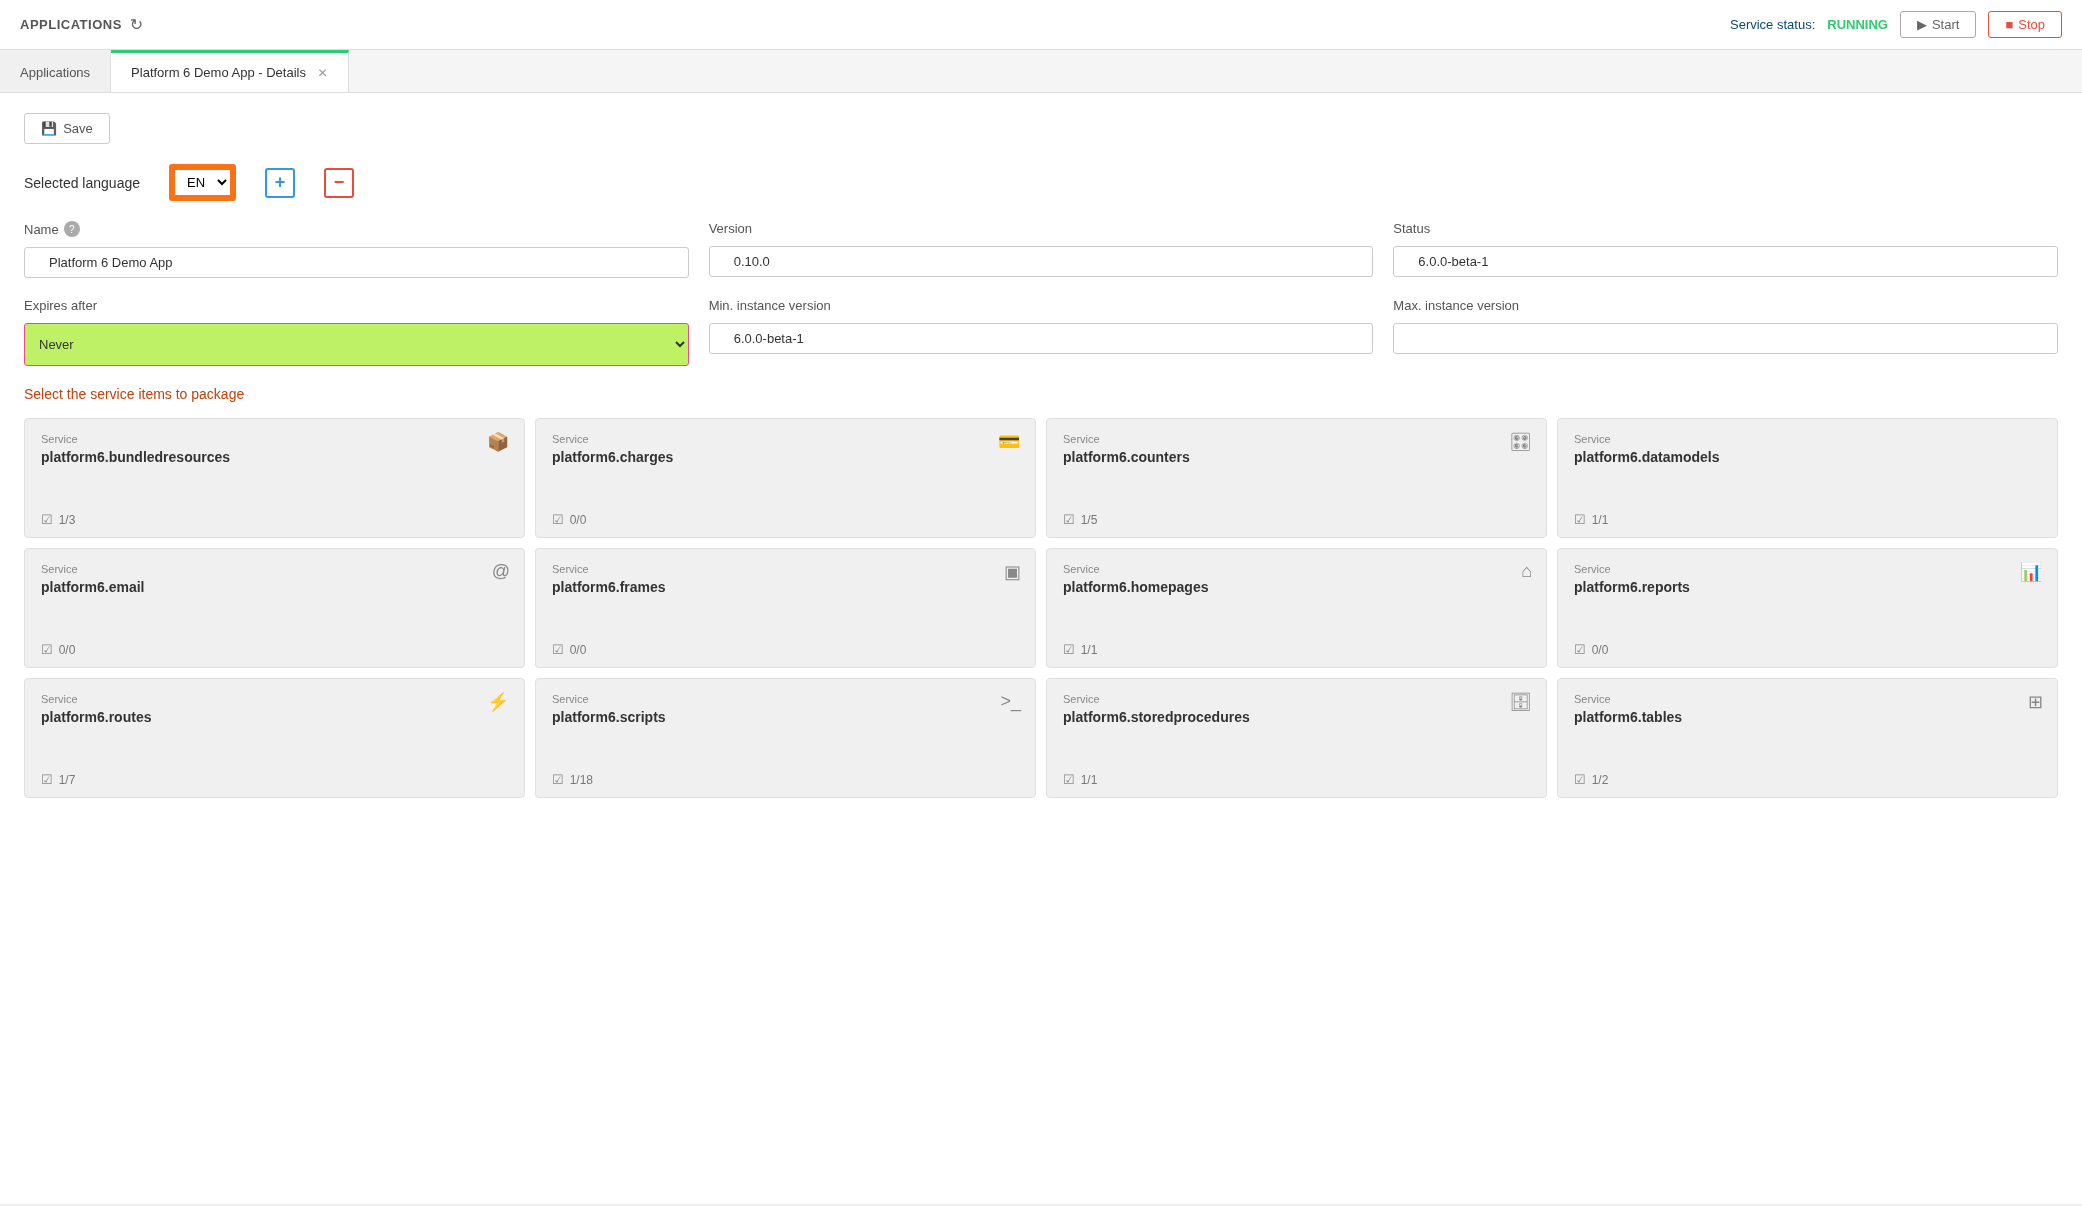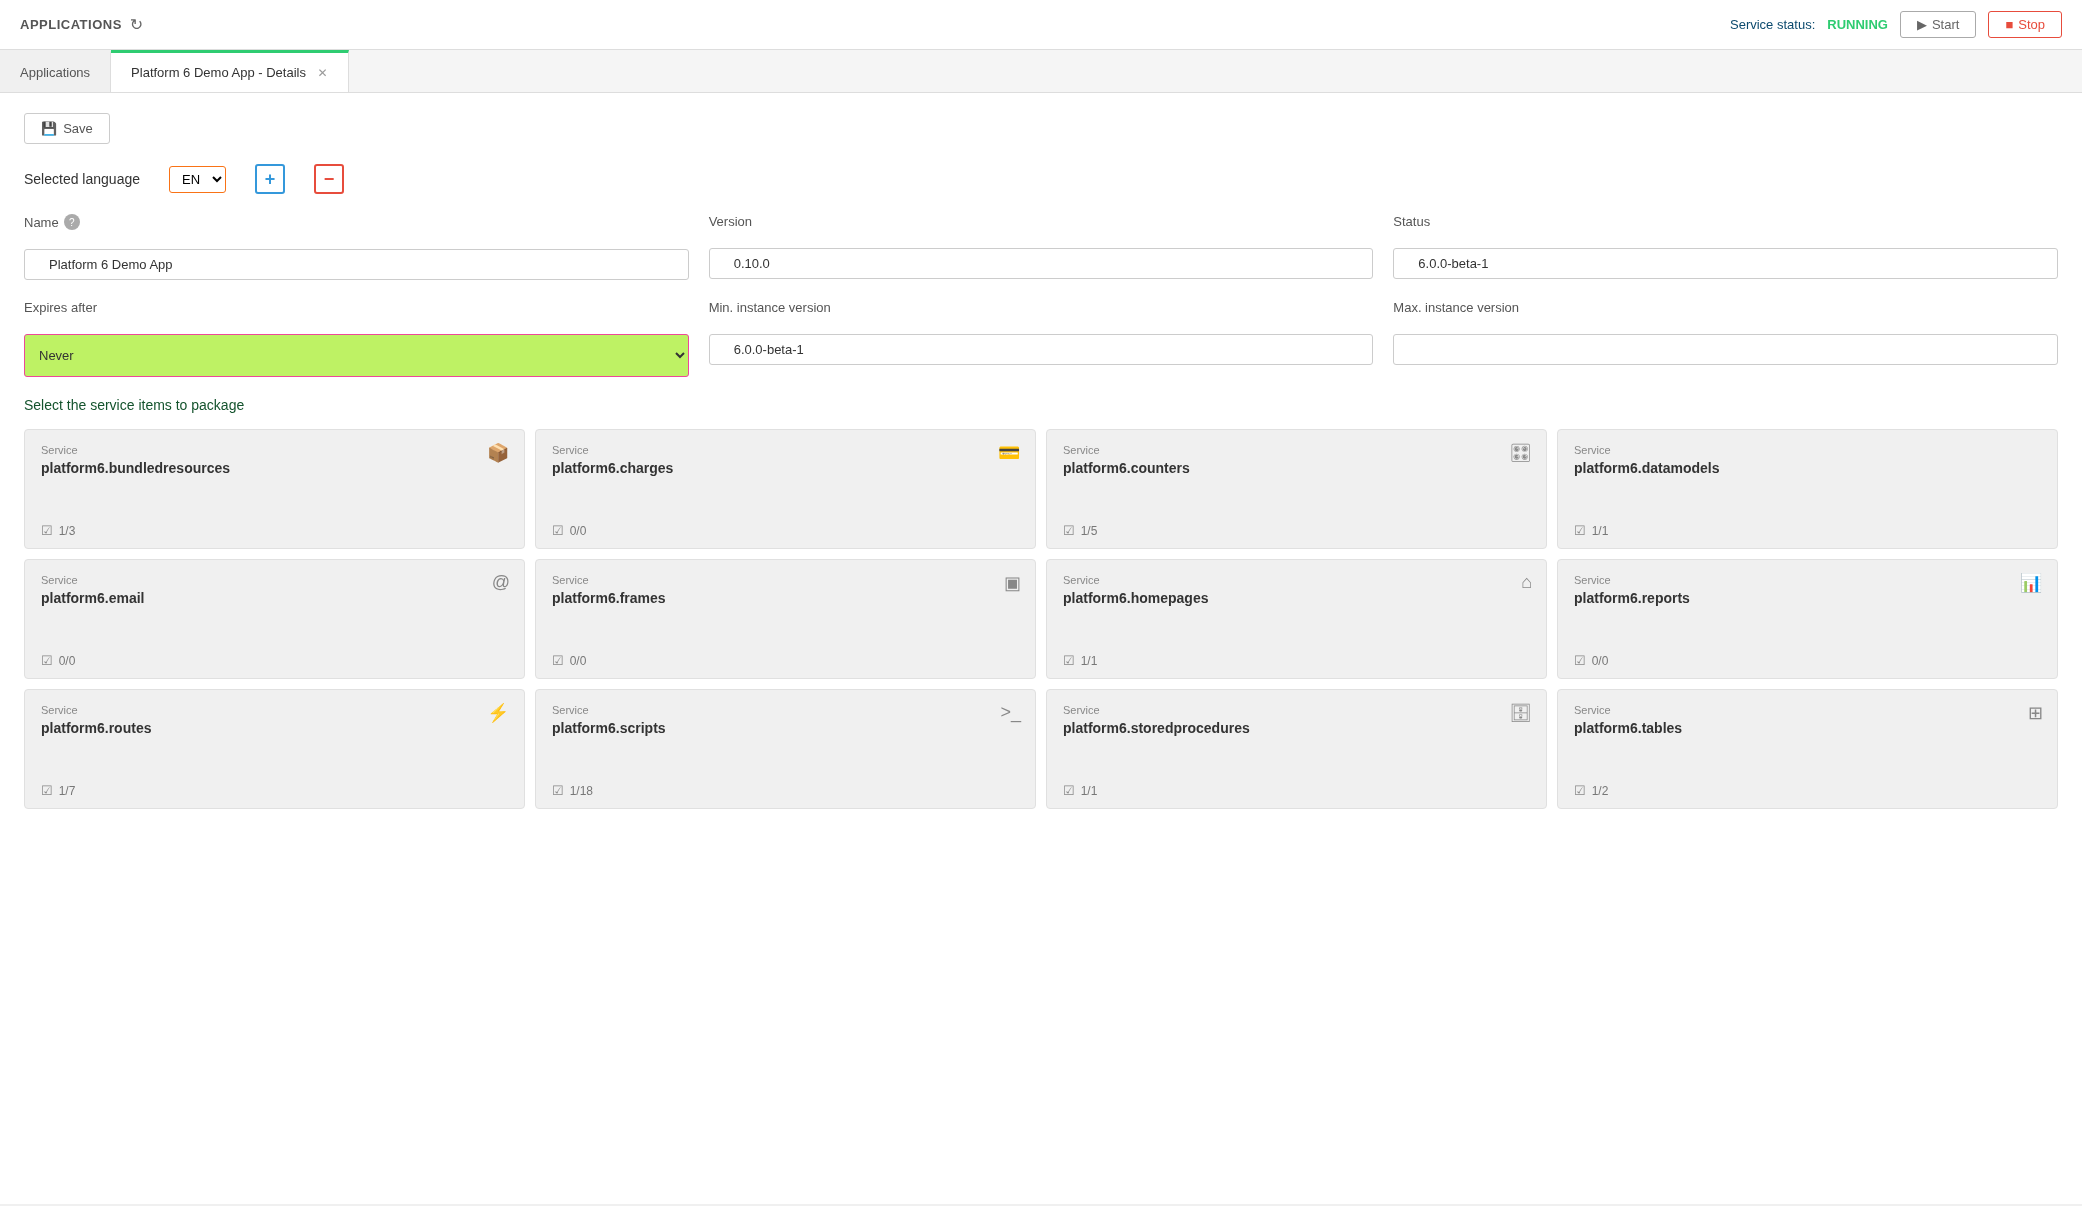--- a/index.html
+++ b/index.html
@@ -123,21 +123,21 @@
       align-items: center;
       gap: 29px;
       margin-bottom: 20px;
     }
     .language-label {
       font-size: 14px;
       color: #333;
     }
     .language-select {
       padding: 4px 8px;
-      border: 1px solid #f97316;
+      border: 6px solid #f97316;
       border-radius: 3px;
       font-size: 13px;
       background: #fff;
       cursor: pointer;
     }
     .btn-add-lang {
       width: 30px;
       height: 30px;
       border: 2px solid #3498db;
       background: #fff;
@@ -168,21 +168,21 @@
     
     .form-row {
       display: grid;
       grid-template-columns: 1fr 1fr 1fr;
       gap: 20px;
       margin-bottom: 20px;
     }
     .form-group {
       display: flex;
       flex-direction: column;
-      gap: 19px;
+      gap: 10px;
     }
     .form-label {
       font-size: 13px;
       color: #555;
       display: flex;
       align-items: center;
       gap: 5px;
     }
     .help-icon {
       width: 16px;
@@ -211,21 +211,21 @@
       font-size: 13px;
       color: #333;
       background: #bef264;
       cursor: pointer;
       appearance: auto;
     }
 
     
     .section-title {
       font-size: 14px;
-      color: #14532d;
+      color: #c2410c;
       margin-bottom: 16px;
       margin-top: 4px;
     }
 
     
     .service-grid {
       display: grid;
       grid-template-columns: repeat(4, 1fr);
       gap: 10px;
     }

